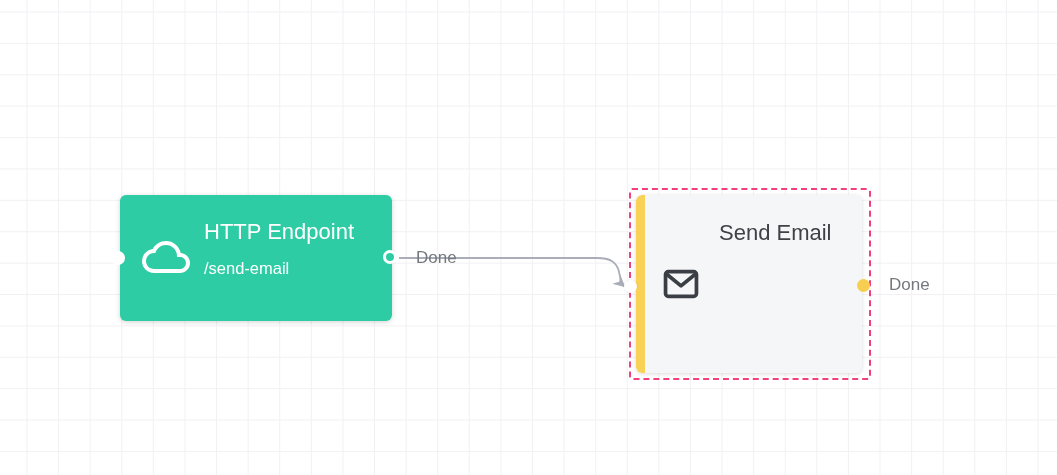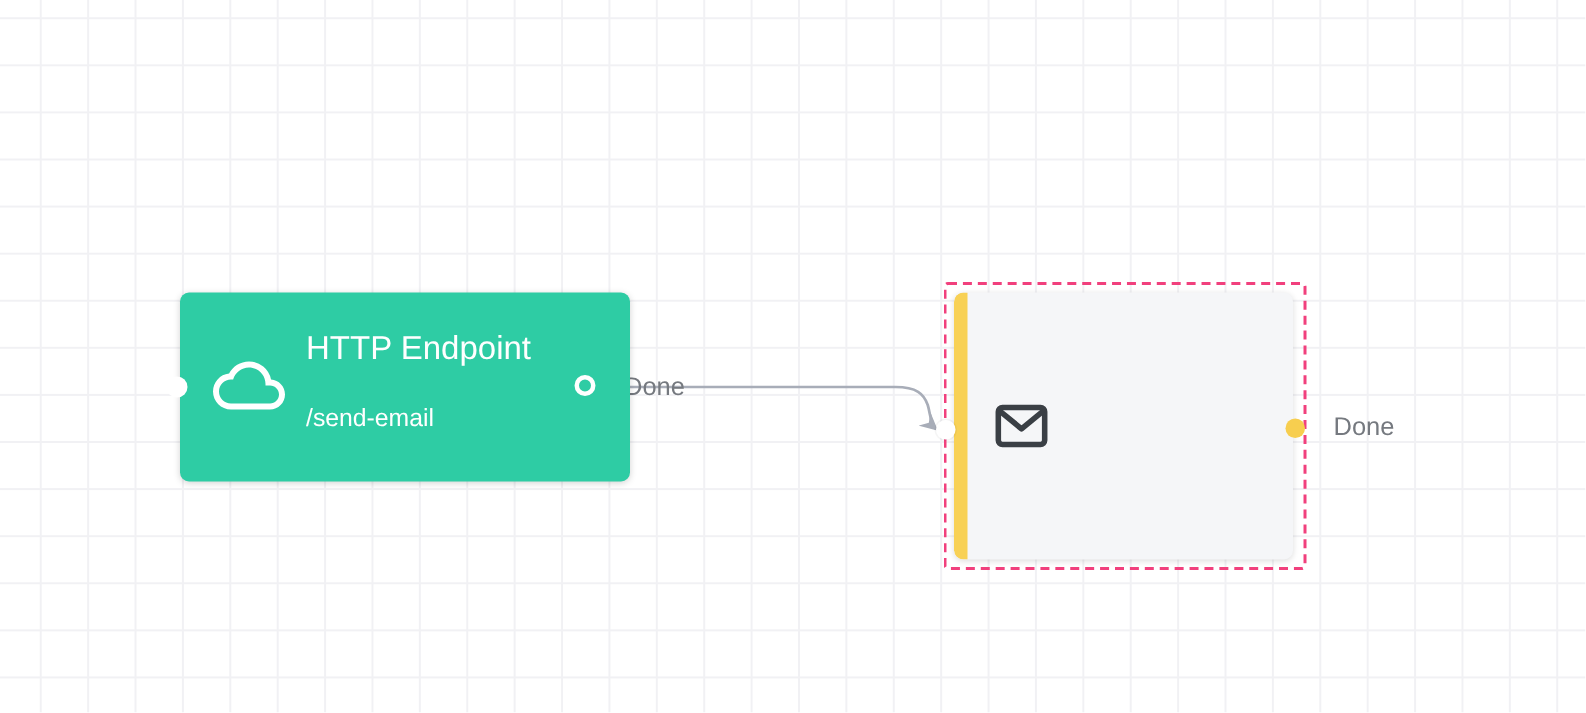--- a/index.html
+++ b/index.html
@@ -20,29 +20,28 @@
   }
   svg.edge-layer{
     position:absolute;left:0;top:0;width:1057px;height:475px;
     pointer-events:none;
   }
   
   .node-http{
     position:absolute;left:120px;top:195px;width:272px;height:126px;
     background:#2ECCA4;border-radius:6px;
     box-shadow:0 1px 5px rgba(0,0,0,0.18);
-    padding-left:28px;
   }
   .node-http .cloud{position:absolute;left:22px;top:38px;}
   .node-http .title{
     position:absolute;left:84px;top:24px;
     font-size:22px;color:#ffffff;white-space:nowrap;
   }
   .node-http .subtitle{
-    position:absolute;left:84px;top:75px;
+    position:absolute;left:84px;top:64px;
     font-size:16.5px;color:#ffffff;white-space:nowrap;
   }
   
   .selection-outline{
     position:absolute;left:629px;top:188px;width:238px;height:188px;
     border:2px dashed #F1407D;border-radius:3px;
     background:transparent;
   }
   
   .node-email{
@@ -109,20 +108,21 @@
       <path fill="#ffffff" d="M19.35 10.04A7.49 7.49 0 0 0 12 4C9.11 4 6.6 5.64 5.35 8.04A5.994 5.994 0 0 0 0 14c0 3.31 2.69 6 6 6h13c2.76 0 5-2.24 5-5 0-2.64-2.05-4.78-4.65-4.96zM19 18H6c-2.21 0-4-1.79-4-4s1.79-4 4-4h.71C7.37 7.69 9.48 6 12 6c3.04 0 5.5 2.46 5.5 5.5v.5H19c1.66 0 3 1.34 3 3s-1.34 3-3 3z"></path>
     </svg>
     <div class="title">HTTP Endpoint</div>
     <div class="subtitle">/send-email</div>
   </div>
 
   <div class="selection-outline"></div>
 
   <div class="node-email">
     <div class="stripe"></div>
+    <div class="title">Send Email</div>
     <svg class="mail-icon" width="38" height="34" viewBox="0 0 24 22">
       <rect x="2" y="3" width="20" height="16" rx="1.8" fill="none" stroke="#3A3F45" stroke-width="2.4"></rect>
       <polyline points="3.2,5 12,12.2 20.8,5" fill="none" stroke="#3A3F45" stroke-width="2.4" stroke-linecap="round" stroke-linejoin="round"></polyline>
     </svg>
   </div>
 
   <div class="port port-http-in"></div>
   <div class="port port-http-out"></div>
   <div class="port port-email-in"></div>
   <div class="port port-email-out"></div>

